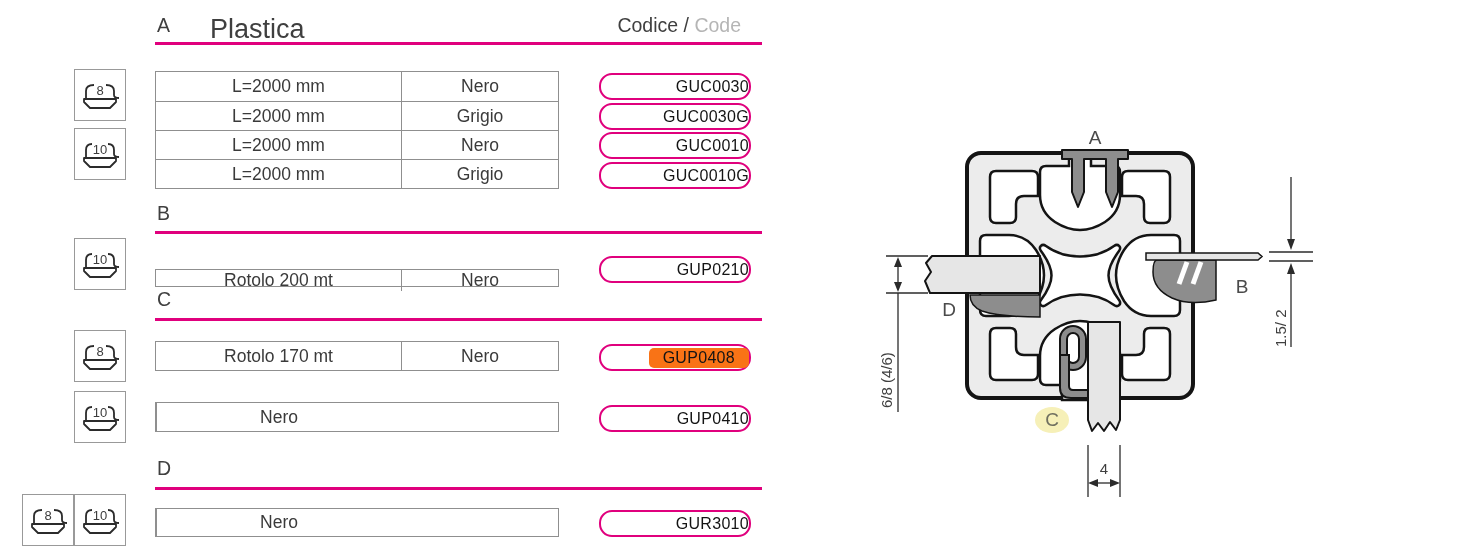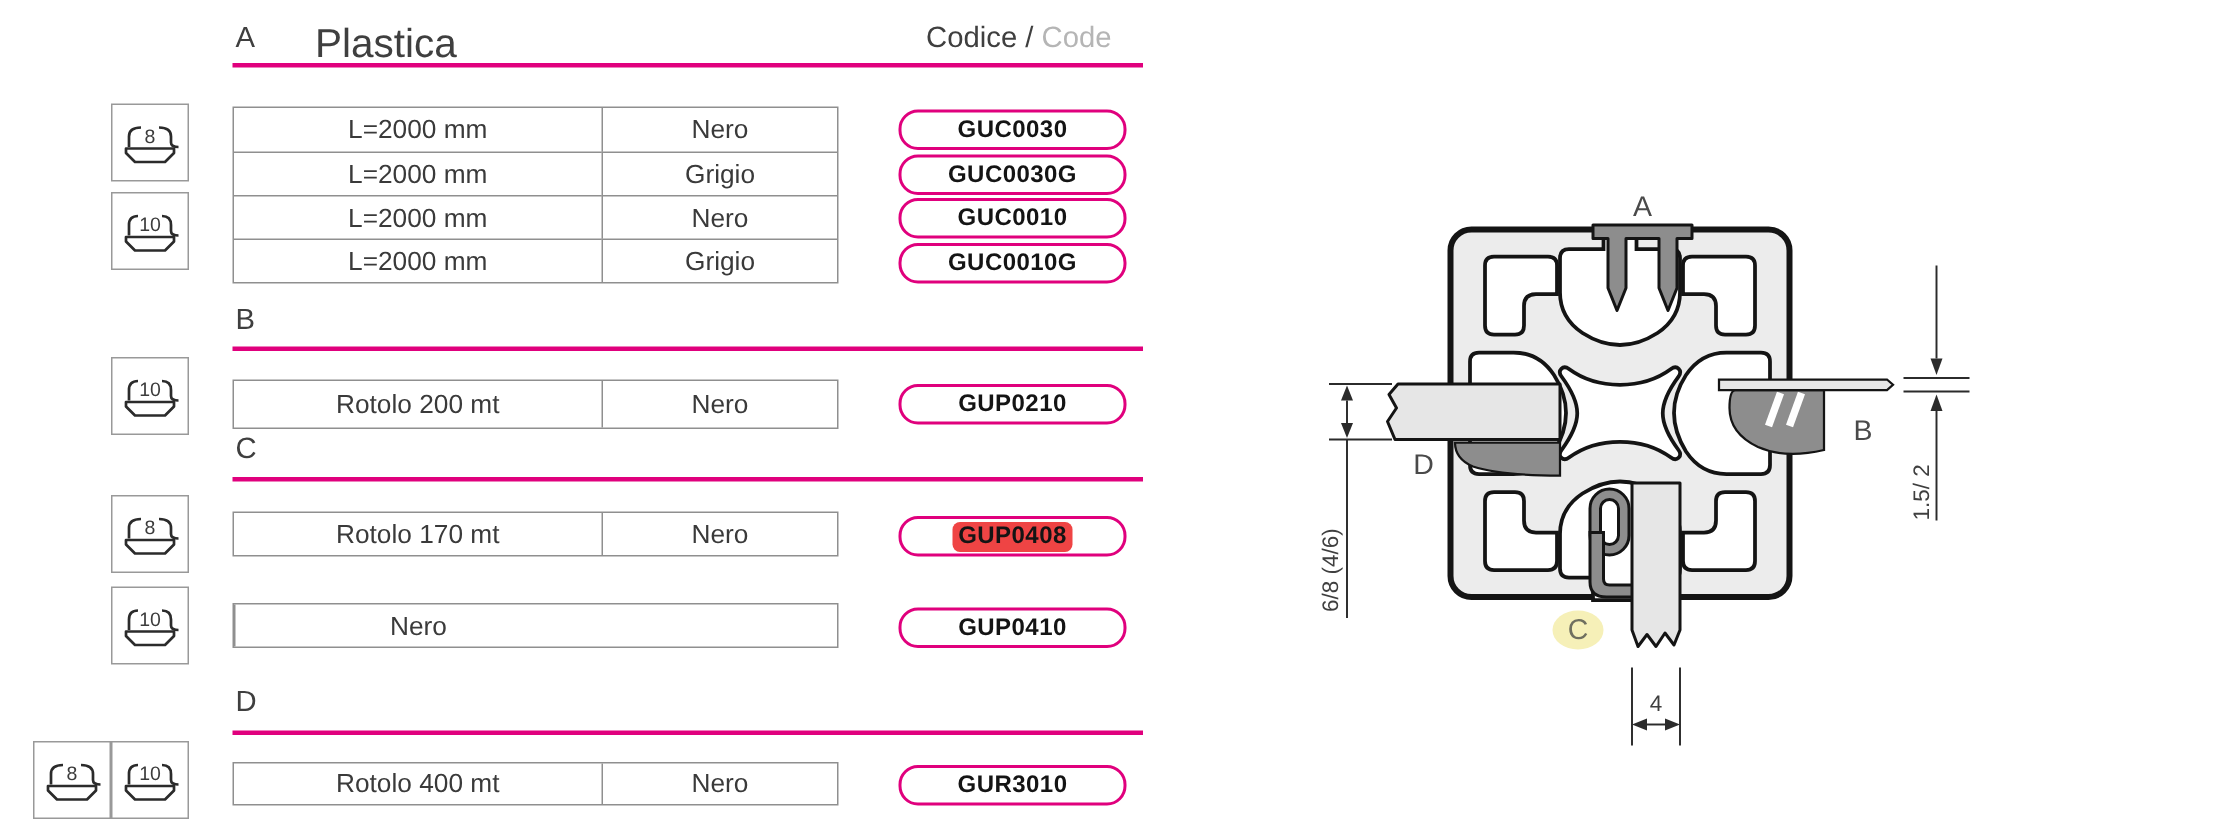--- a/index.html
+++ b/index.html
@@ -15,23 +15,23 @@
   .rule{position:absolute;left:155px;width:607px;height:3px;background:#e0007d;}
 
   .tbl{position:absolute;left:155px;width:404px;border:1.5px solid #8f8f8f;background:#fff;
        display:grid;grid-template-columns:245px 1fr;box-sizing:border-box;}
   .tbl .cell{display:flex;align-items:center;justify-content:center;
              font-size:17.5px;color:#3a3a3a;border-top:1.5px solid #8f8f8f;}
   .tbl .cell.c2{border-left:1.5px solid #8f8f8f;}
   .tbl .cell.first{border-top:none;}
 
   .pill{position:absolute;left:599px;width:148px;height:23px;border:2px solid #e0007d;
-        border-radius:13px;background:#fff;display:flex;align-items:center;justify-content:center;
-        font-weight:bold;font-size:16px;color:#141414;letter-spacing:.3px;}
-  .pill .hl{background:#ef4444;border-radius:5px;padding:1px 4px;}
+        border-radius:13px;background:#fff;display:flex;align-items:center;justify-content:flex-end;
+        font-weight:normal;font-size:16px;color:#141414;letter-spacing:.3px;}
+  .pill .hl{background:#f97316;border-radius:5px;padding:1px 14px;}
 
   .sq{position:absolute;width:52px;height:52px;border:1.5px solid #999;background:#fff;
       box-sizing:border-box;display:flex;align-items:center;justify-content:center;}
 
   .diagram{position:absolute;left:850px;top:100px;width:560px;height:450px;}
   svg text{font-family:"Liberation Sans", sans-serif;}
 </style>
 </head>
 <body>
 
@@ -89,21 +89,21 @@
   <div class="sec-letter" style="top:202px">B</div>
   <div class="rule" style="top:231px"></div>
   <div class="sq" style="left:74px;top:238px">
     <svg width="44" height="32" viewBox="0 0 44 32">
       <path d="M14,6 Q8,6 8,12 L8,19" fill="none" stroke="#2b2b2b" stroke-width="1.8"></path>
       <path d="M30,6 Q36,6 36,12 L36,16 Q36,19 41,19" fill="none" stroke="#2b2b2b" stroke-width="1.8"></path>
       <path d="M6,20 H38 L38,23 L32,29 H12 L6,23 Z" fill="#fff" stroke="#2b2b2b" stroke-width="1.8" stroke-linejoin="round"></path>
       <text x="22" y="16" text-anchor="middle" font-size="13" fill="#3c3c3c">10</text>
     </svg>
   </div>
-  <div class="tbl" style="top:253px;height:33px;grid-auto-rows:1fr">
+  <div class="tbl" style="top:269px;height:18px;grid-auto-rows:1fr">
     <div class="cell first">Rotolo 200 mt</div>
     <div class="cell first c2">Nero</div>
   </div>
   <div class="pill" style="top:256px">
       <span>GUP0210</span>
     </div>
 
   <div class="sec-letter" style="top:288px">C</div>
   <div class="rule" style="top:318px"></div>
   <div class="sq" style="left:74px;top:330px">
@@ -149,21 +149,20 @@
   </div>
   <div class="sq" style="left:74px;top:494px">
     <svg width="44" height="32" viewBox="0 0 44 32">
       <path d="M14,6 Q8,6 8,12 L8,19" fill="none" stroke="#2b2b2b" stroke-width="1.8"></path>
       <path d="M30,6 Q36,6 36,12 L36,16 Q36,19 41,19" fill="none" stroke="#2b2b2b" stroke-width="1.8"></path>
       <path d="M6,20 H38 L38,23 L32,29 H12 L6,23 Z" fill="#fff" stroke="#2b2b2b" stroke-width="1.8" stroke-linejoin="round"></path>
       <text x="22" y="16" text-anchor="middle" font-size="13" fill="#3c3c3c">10</text>
     </svg>
   </div>
   <div class="tbl" style="top:508px;height:29px;grid-auto-rows:1fr">
-    <div class="cell first">Rotolo 400 mt</div>
     <div class="cell first c2">Nero</div>
   </div>
   <div class="pill" style="top:510px">
       <span>GUR3010</span>
     </div>
 
   <svg class="diagram" viewBox="0 0 560 450">
 
     <g>
       <rect x="117" y="53" width="226" height="245" rx="14" fill="#ececec" stroke="#141414" stroke-width="4"></rect>

